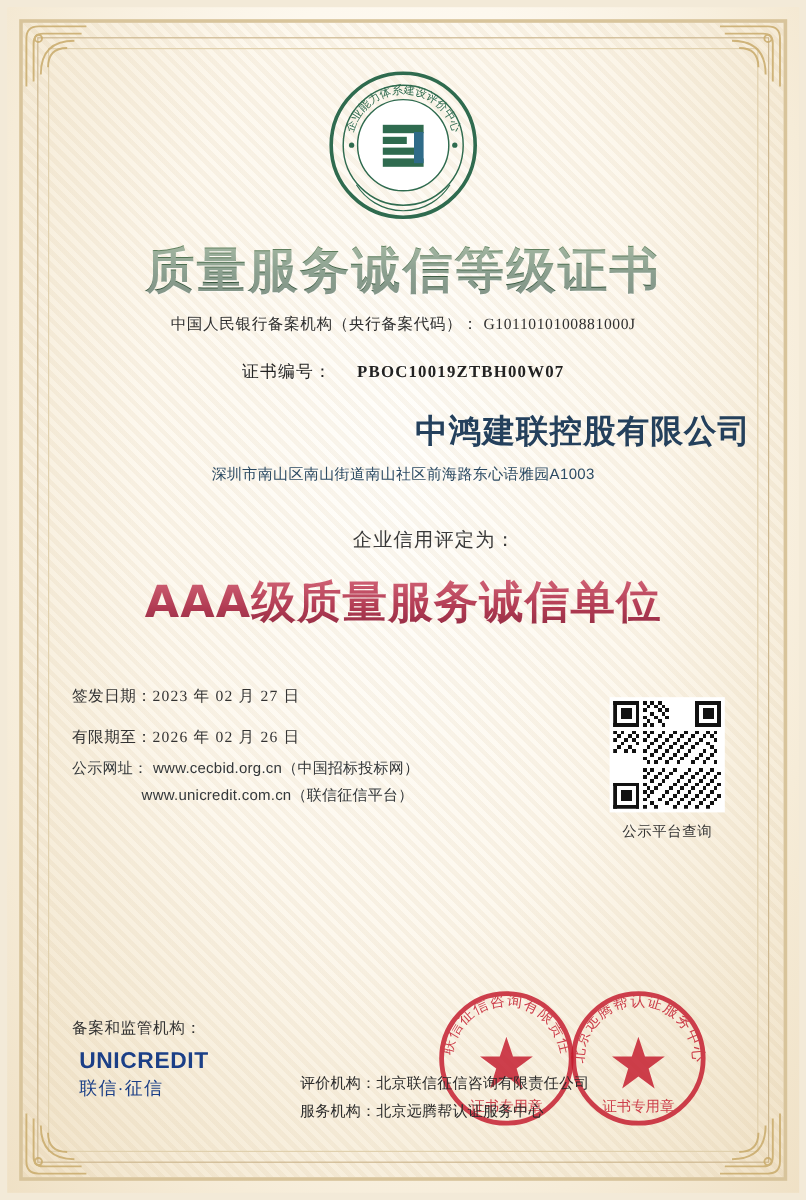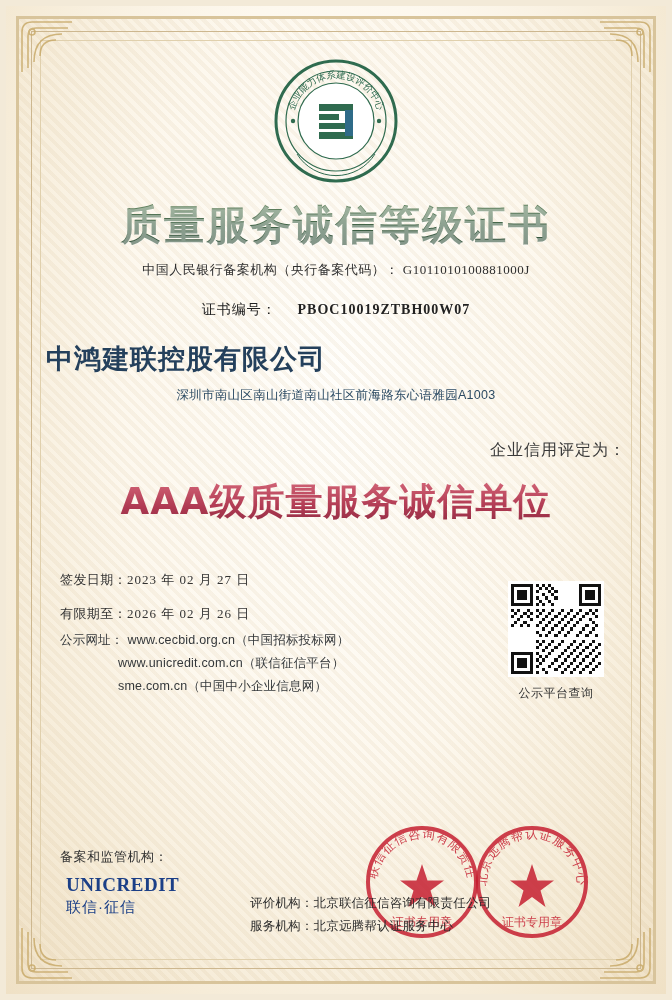--- a/index.html
+++ b/index.html
@@ -142,37 +142,37 @@
     letter-spacing: 1px;
   }
   .certno .label { margin-right: 16px; }
   .certno .value {
     font-family: "Liberation Serif", serif;
     font-weight: 700;
     letter-spacing: 1px;
   }
   .company {
     margin-top: 22px;
-    text-align: left;
+    text-align: right;
     font-family: "DejaVu Sans", sans-serif;
     font-weight: 700;
     font-size: 27px;
     color: #24405c;
     letter-spacing: 1px;
   }
   .address {
     margin-top: 10px;
     text-align: center;
     font-size: 12.5px;
     color: #2b4a63;
     letter-spacing: 0.3px;
   }
   .rating-label {
     margin-top: 36px;
-    text-align: right;
+    text-align: center;
     padding-left: 52px;
     font-size: 16px;
     color: #3a3a3a;
     letter-spacing: 1px;
   }
   .rating-value {
     margin-top: 16px;
     text-align: center;
     font-family: "DejaVu Sans", sans-serif;
     font-weight: 700;
@@ -270,21 +270,21 @@
   .pboc-name {
     font-size: 9.5px;
     color: #b5122a;
     letter-spacing: 0.5px;
     margin-top: 2px;
   }
   .unicredit {
     margin-left: 6px;
   }
   .unicredit .en {
-    font-family: Liberation Serif, serif;
+    font-family: Liberation Sans, sans-serif;
     font-weight: 700;
     font-size: 19px;
     color: #1b3f87;
     letter-spacing: 0.5px;
   }
   .unicredit .cn {
     font-size: 15px;
     color: #1b3f87;
     letter-spacing: 1px;
     margin-top: 2px;
@@ -619,23 +619,20 @@
         <span>有限期至：</span><span class="num">2026 年 02 月 26 日</span>
       </div>
 
       <div class="sites">
         <div class="site-row site-first">
           <span class="lead">公示网址：</span><span class="url">www.cecbid.org.cn</span><span>（中国招标投标网）</span>
         </div>
         <div class="site-row" style="padding-left:58px">
           <span class="url">www.unicredit.com.cn</span><span>（联信征信平台）</span>
         </div>
-        <div class="site-row" style="padding-left:58px">
-          <span class="url">sme.com.cn</span><span>（中国中小企业信息网）</span>
-        </div>
       </div>
     </div>
 
     <div class="bottom">
       <div class="supervisor-label">备案和监管机构：</div>
       <div class="bottom-row">
         <div class="logo-col">
           <div class="unicredit">
             <div class="en">UNICREDIT</div>
             <div class="cn">联信·征信</div>

